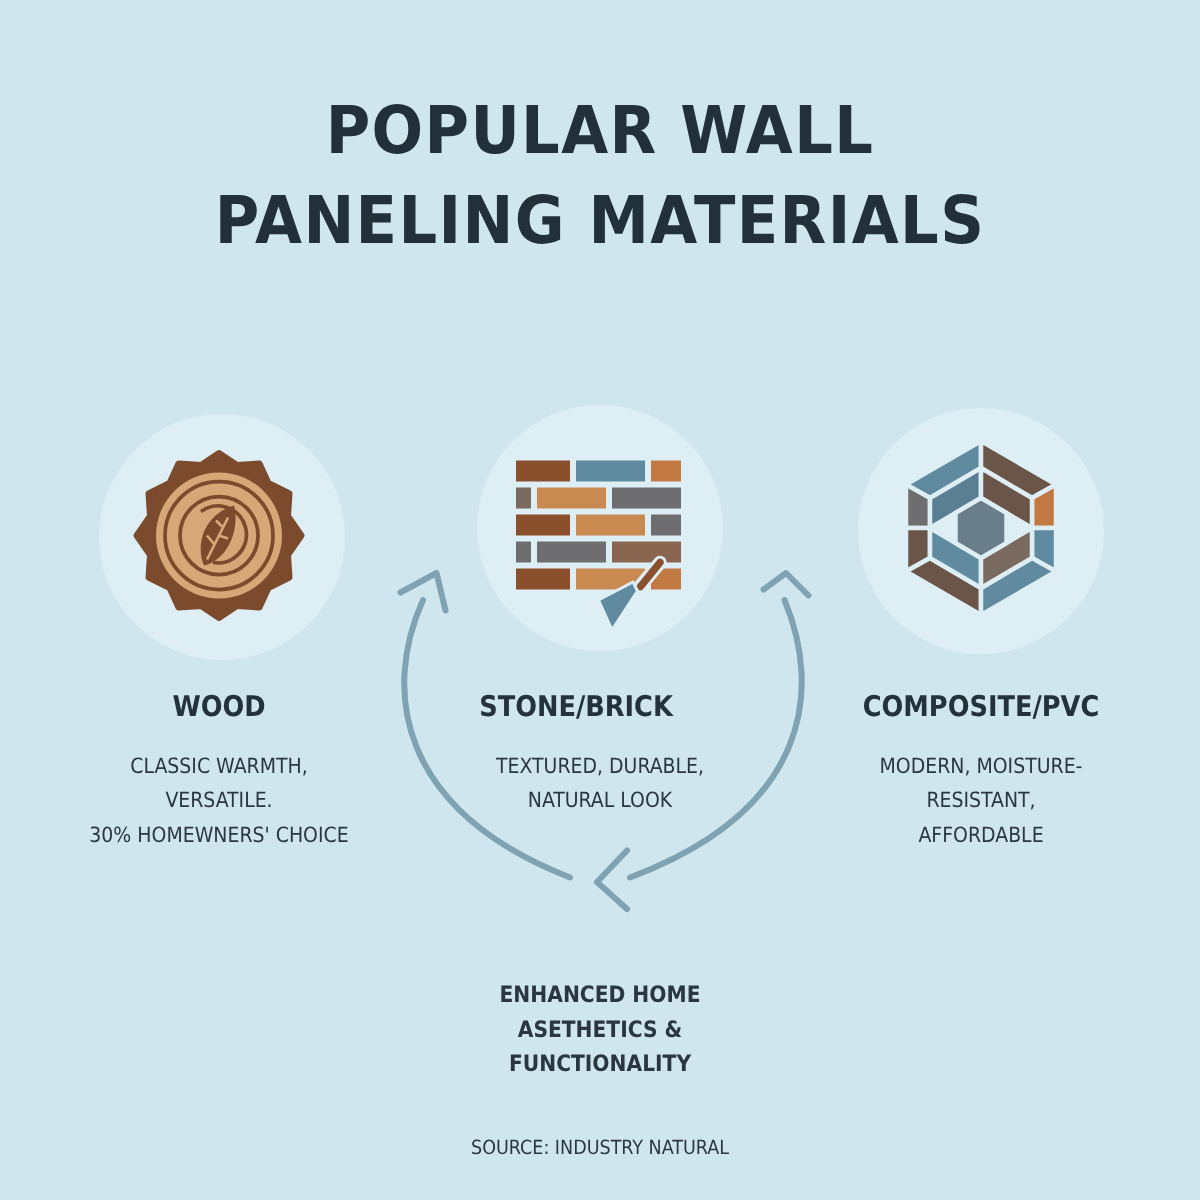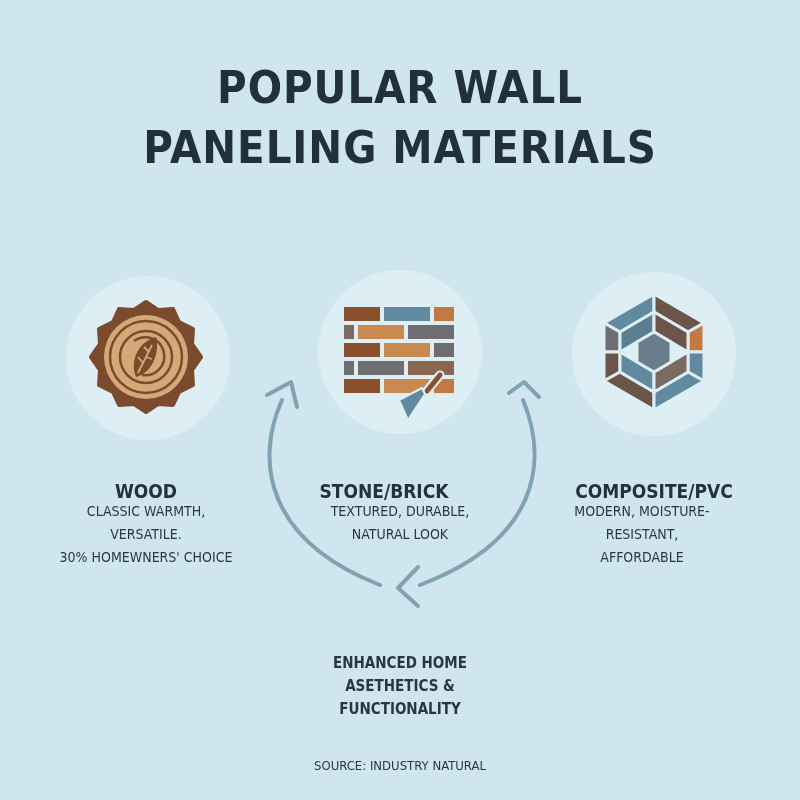--- a/index.html
+++ b/index.html
@@ -14,21 +14,21 @@
     font-family:"DejaVu Sans", sans-serif; font-weight:bold;
     font-size:44px; line-height:60px; letter-spacing:1px; color:#22303a;
     transform:scaleX(0.92);
   }
   .icon-circle {
     position:absolute; width:164px; height:164px; border-radius:50%;
     background:#ddeef4;
   }
   .label {
     position:absolute; width:260px; text-align:center;
-    font-weight:bold; font-size:19px; color:#24323b;margin-top:20px;
+    font-weight:bold; font-size:19px; color:#24323b;
   }
   .desc {
     position:absolute; width:260px; text-align:center;
     font-size:14px; line-height:23px; color:#2a3740;
   }
   .center-text {
     position:absolute; left:250px; top:652px; width:300px; text-align:center;
     font-weight:bold; font-size:15px; line-height:23px; color:#2a3740;
   }
   .source {
@@ -136,21 +136,21 @@
 
     <polygon points="0,-40 -34,-20 -34,0 -17,-10 0,-20" fill="#5a7f92"></polygon>
     <polygon points="0,-40 34,-20 34,0 17,-10 0,-20" fill="#6a5548"></polygon>
     <polygon points="-34,0 -34,20 0,40 0,20 -17,10" fill="#5f8aa0"></polygon>
     <polygon points="34,0 34,20 0,40 0,20 17,10" fill="#7a6a60"></polygon>
 
     <polygon points="0,-20 -17,-10 -17,10 0,20 17,10 17,-10" fill="#6a7d8a"></polygon>
   </g>
 </svg>
 <div class="label" style="left:524px; top:460px;">COMPOSITE/PVC</div>
-<div class="desc" style="left:512px; top:500px;">
+<div class="desc" style="left:524px; top:500px;">
   <div>MODERN, MOISTURE-</div>
   <div>RESISTANT,</div>
   <div>AFFORDABLE</div>
 </div>
 
 <div class="center-text">
   <div>ENHANCED HOME</div>
   <div>ASETHETICS &amp;</div>
   <div>FUNCTIONALITY</div>
 </div>

